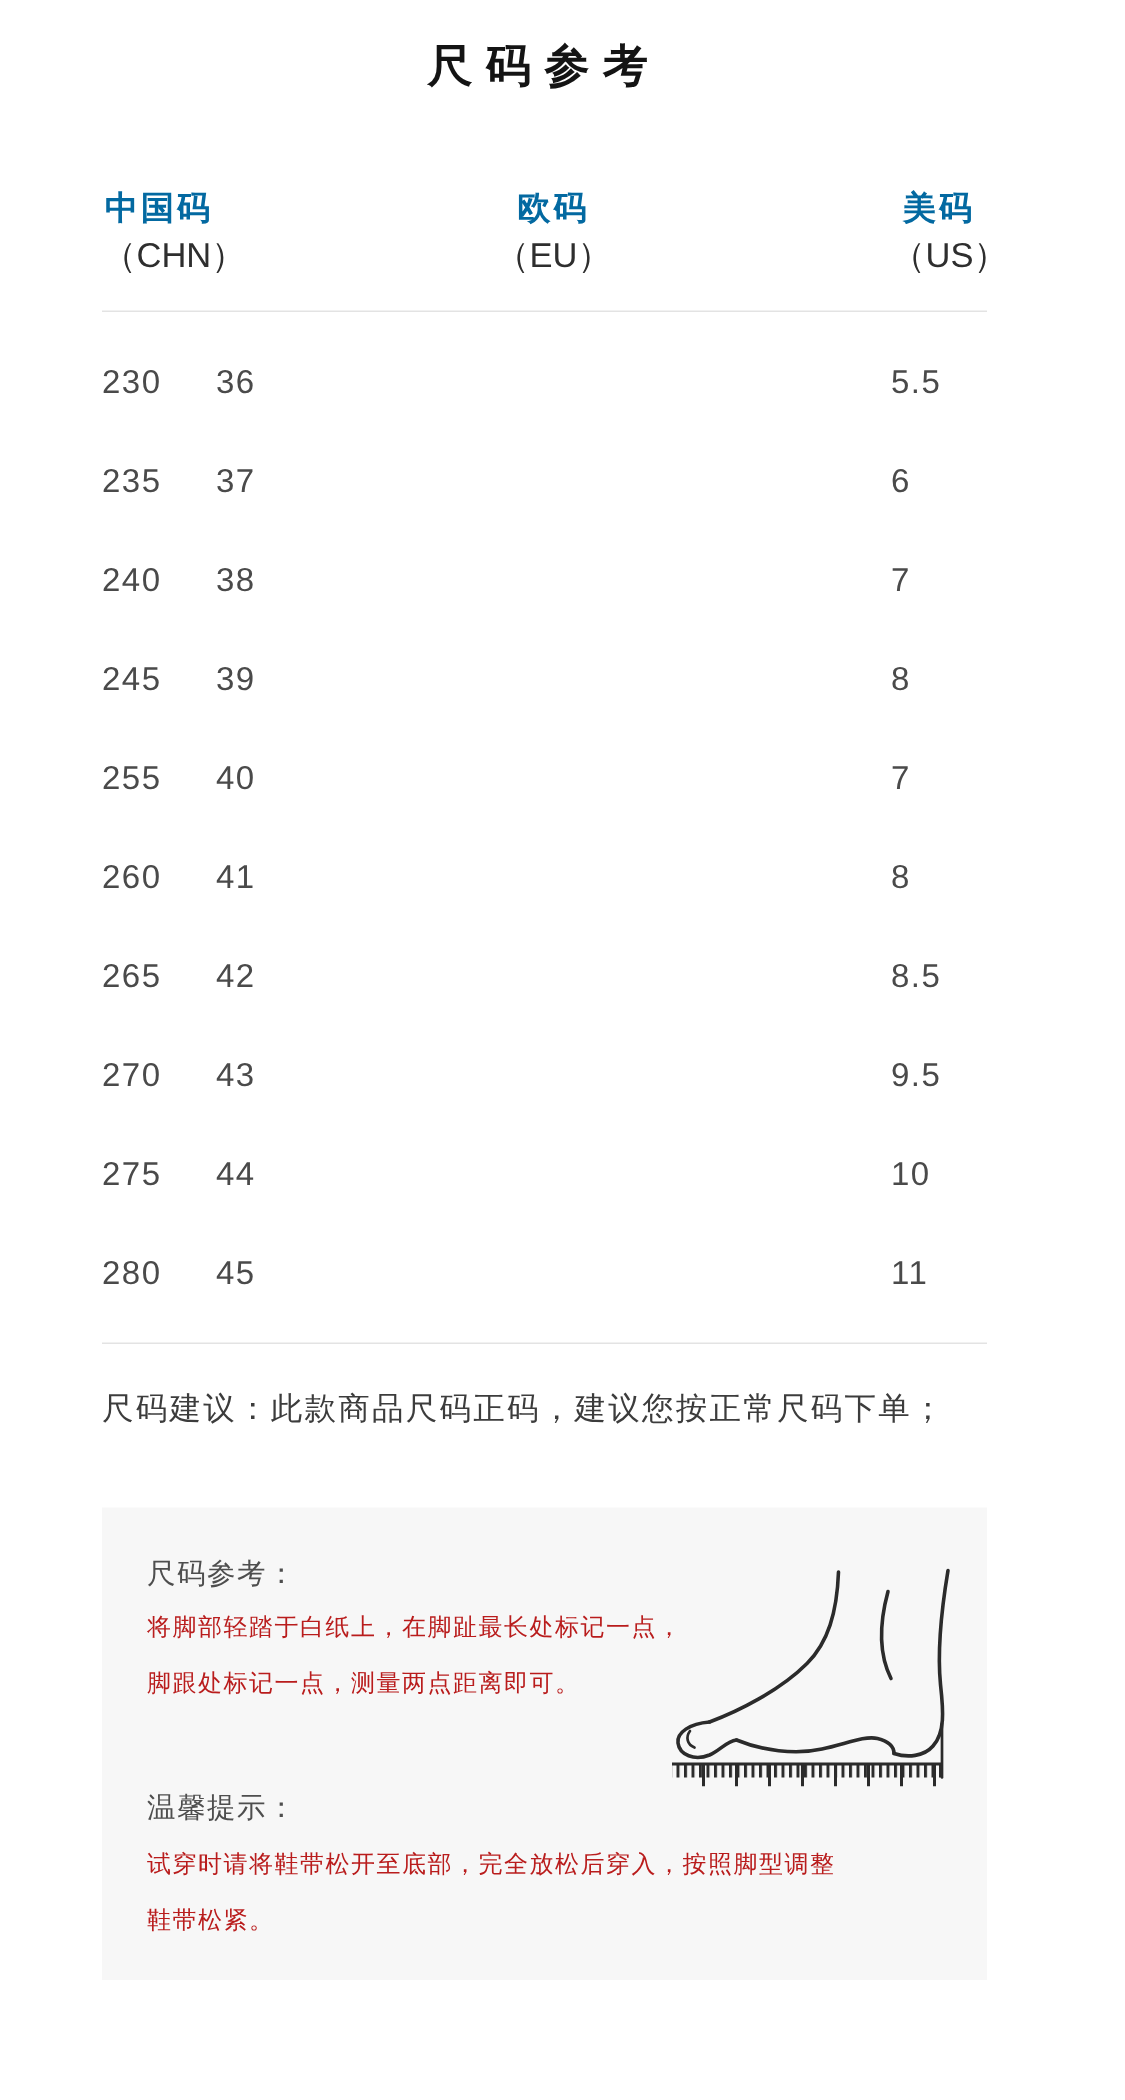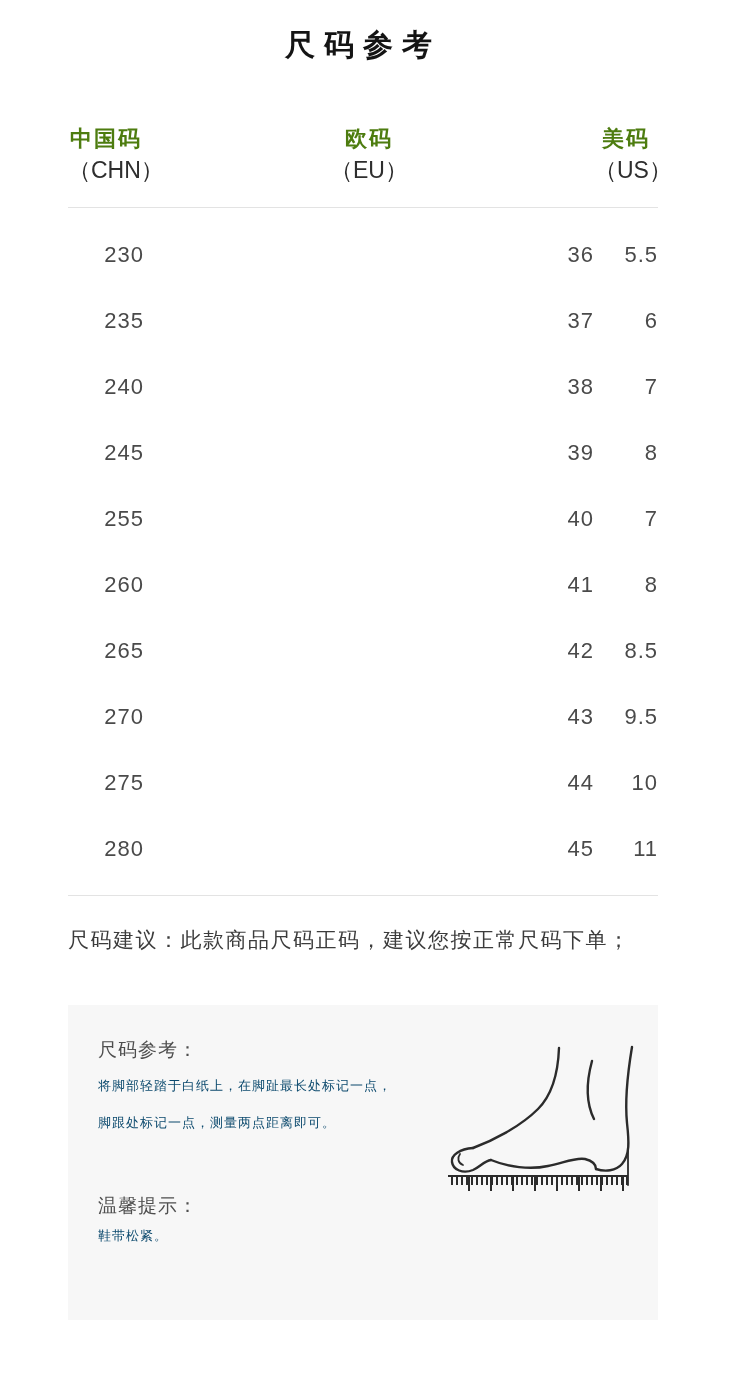--- a/index.html
+++ b/index.html
@@ -30,41 +30,41 @@
     display: grid;
     grid-template-columns: 76px 1fr 64px;
     margin-top: 64px;
   }
   .th { text-align: center; }
   .th-main {
     font-size: 22px;
     line-height: 24px;
     font-weight: 700;
     letter-spacing: 2px;
-    color: #4d7c0f;
+    color: #0369a1;
   }
   .th-sub {
     margin-top: 8px;
     font-size: 23px;
     line-height: 22px;
     font-weight: 400;
     color: #2e2e2e;
   }
   .divider { height: 1px; background: #e3e3e3; }
   .divider.top { margin-top: 26px; }
   .divider.bottom { margin-top: 13px; }
   .tbody { padding-top: 14px; }
   .trow {
     display: grid;
     grid-template-columns: 76px 1fr 64px;
     height: 66px;
     align-items: center;
   }
   .td {
-    text-align: right;
+    text-align: left;
     font-size: 22px;
     font-weight: 300;
     letter-spacing: 1px;
     color: #4a4a4a;
   }
   .advice {
     margin: 27px 68px 0;
     font-size: 21px;
     line-height: 33px;
     letter-spacing: 1.5px;
@@ -77,24 +77,24 @@
     background: #f7f7f7;
     padding: 34px 30px 0;
   }
   .box-title {
     font-size: 19px;
     line-height: 22px;
     letter-spacing: 1px;
     color: #4e4e4e;
   }
   .box-line {
-    font-size: 13px;
+    font-size: 16px;
     line-height: 37px;
     letter-spacing: 1px;
-    color: #0c4a6e;
+    color: #b91c1c;
   }
   .box-line.first { margin-top: 6px; }
   .tips-title { margin-top: 54px; }
   .tips-first { margin-top: 8px; }
   .foot-svg {
     position: absolute;
     top: 40px;
     right: 20px;
     width: 192px;
     height: 146px;
@@ -185,20 +185,21 @@
   <div class="advice">
     <div>尺码建议：此款商品尺码正码，建议您按正常尺码下单；</div>
   </div>
 
   <div class="measure-box">
     <div class="box-title">尺码参考：</div>
     <div class="box-line first">将脚部轻踏于白纸上，在脚趾最长处标记一点，</div>
     <div class="box-line">脚跟处标记一点，测量两点距离即可。</div>
 
     <div class="box-title tips-title">温馨提示：</div>
+    <div class="box-line tips-first">试穿时请将鞋带松开至底部，完全放松后穿入，按照脚型调整</div>
     <div class="box-line">鞋带松紧。</div>
 
     <svg class="foot-svg" viewBox="0 0 192 146" aria-hidden="true">
       <defs>
         <pattern id="ticks-small" width="5" height="9" patternUnits="userSpaceOnUse">
           <rect x="0" y="0" width="2" height="9" fill="#2b2b2b"></rect>
         </pattern>
         <pattern id="ticks-long" width="22" height="15" patternUnits="userSpaceOnUse">
           <rect x="0" y="0" width="2" height="15" fill="#2b2b2b"></rect>
         </pattern>

